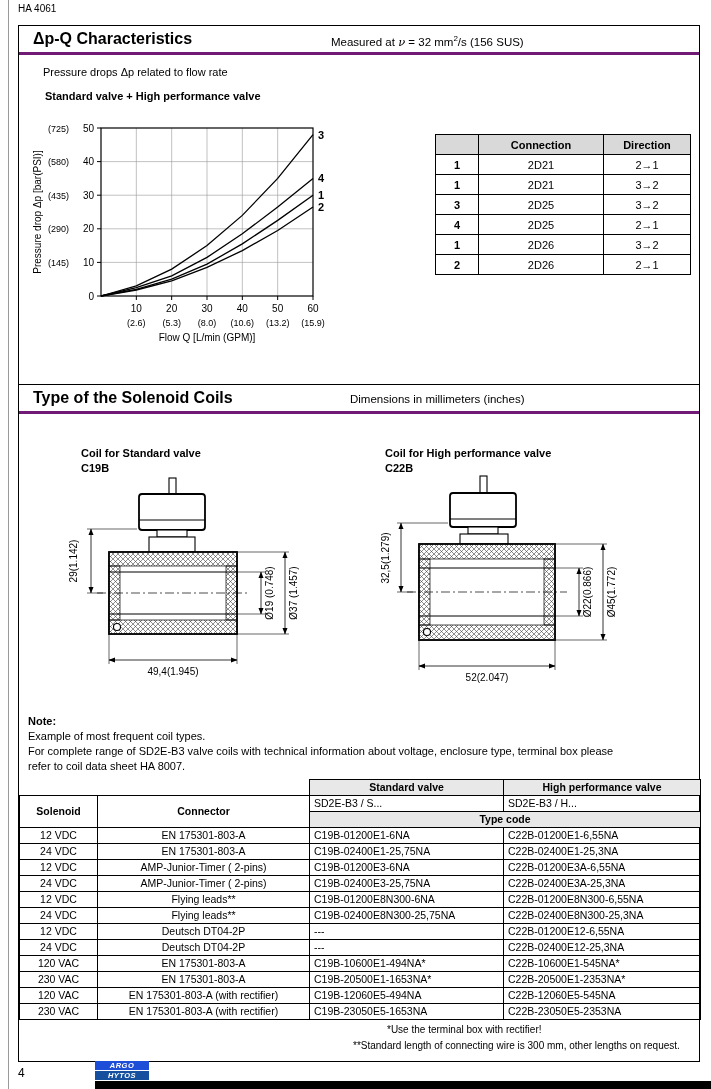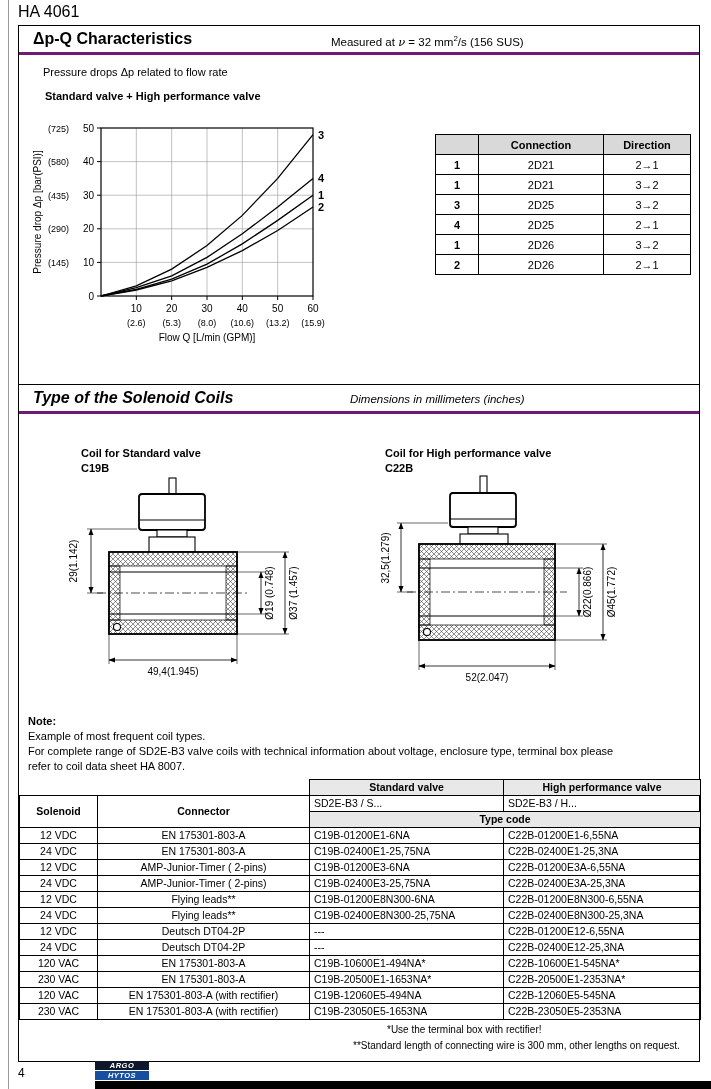--- a/index.html
+++ b/index.html
@@ -2,28 +2,28 @@
 <html><head>
 <meta charset="utf-8">
 <style>
   html,body{margin:0;padding:0;}
   body{
     width:711px;height:1089px;position:relative;background:#ffffff;color:#000;
     font-family:"Liberation Sans","DejaVu Sans",sans-serif;font-size:11px;
     overflow:hidden;
   }
   .left-rule{position:absolute;left:8px;top:0;width:1px;height:1089px;background:#9a9a9a;}
-  .doc-number{position:absolute;left:18px;top:3px;font-size:16px;}
+  .doc-number{position:absolute;left:18px;top:3px;font-size:10px;}
   .frame{position:absolute;left:18px;top:25px;width:680px;height:1035px;border:1px solid #000;}
 
   
   .sec-header{position:absolute;left:0;width:100%;height:26px;border-bottom:3px solid #701a75;}
   .sec-header .sec-title{font-size:16px;font-weight:bold;margin:0;position:absolute;left:14px;top:4px;}
   #pq-header{top:0;}
-  #coil-header{top:358px;border-top:1px solid #000;font-style:italic;}
+  #coil-header{top:358px;border-top:1px solid #000;}
   .sec-side-note{position:absolute;top:8px;font-size:11.5px;}
   #measured-note{left:312px;}
   #dims-note{left:331px;}
   .nu{font-style:italic;font-family:"DejaVu Serif",serif;}
   sup{font-size:8px;}
 
   .subtitle{position:absolute;left:24px;top:40px;font-size:11px;}
   .chart-heading{position:absolute;left:26px;top:64px;font-size:11px;font-weight:bold;}
 
   #pq-chart{position:absolute;left:10px;top:90px;}
@@ -396,16 +396,16 @@
       </tbody>
   </table>
 
   <div class="fn" id="fn1">*Use the terminal box with rectifier!</div>
   <div class="fn" id="fn2">**Standard length of connecting wire is 300 mm, other lengths on request.</div>
 
 </div>
 
 <div class="page-number">4</div>
 <div class="logo">
-  <div class="argo" style="background: #0f172a;">ARGO</div>
+  <div class="argo" style="background: #1d4ed8;">ARGO</div>
   <div class="hytos" style="background: rgb(22, 79, 158);">HYTOS</div>
 </div>
 <div class="bottom-bar"></div>
 
 </body></html>

